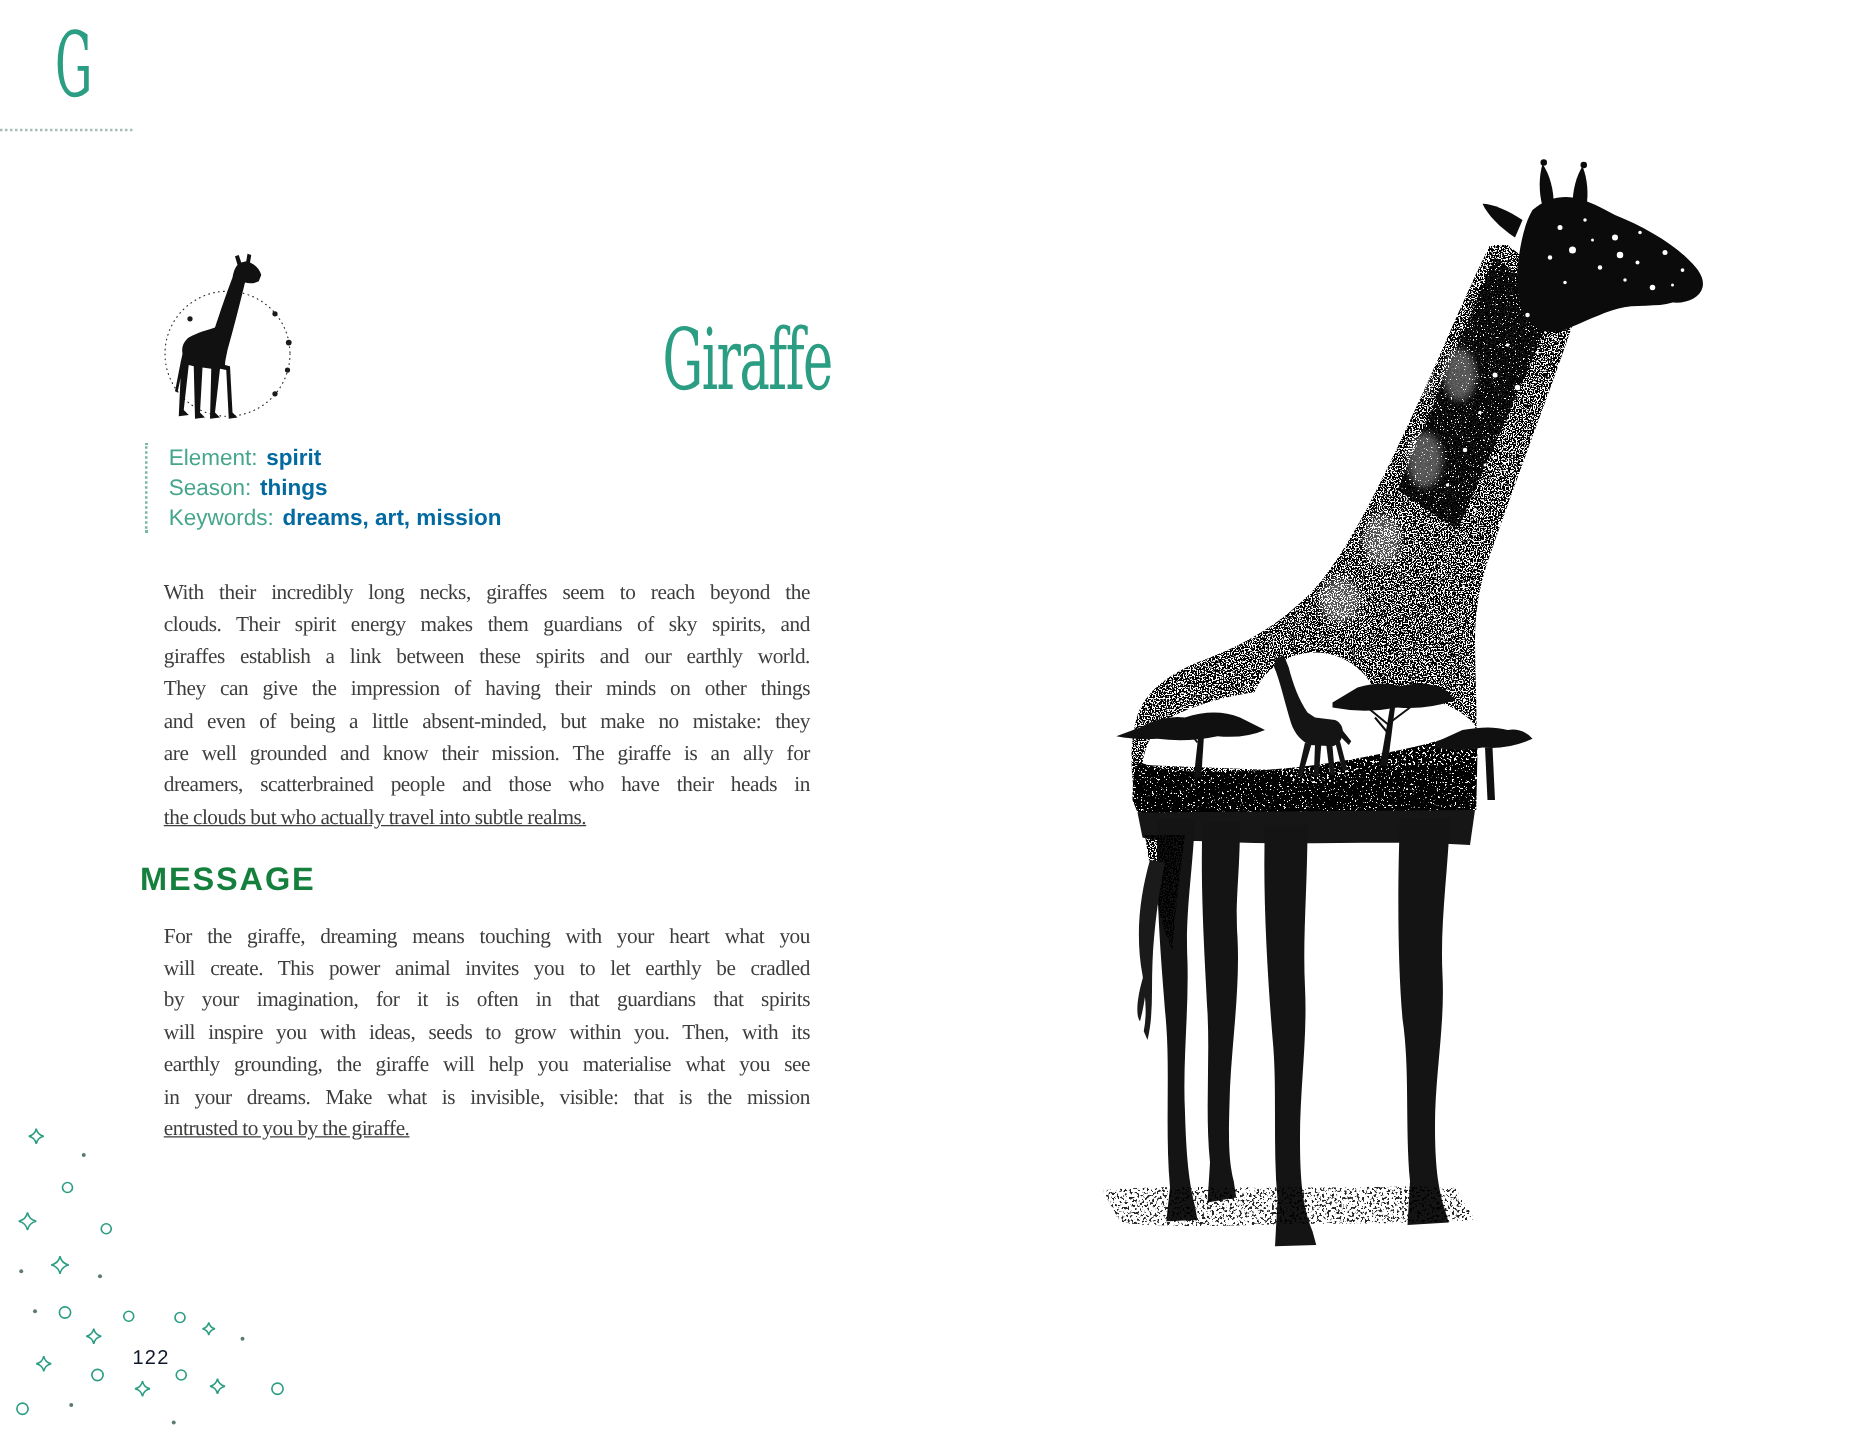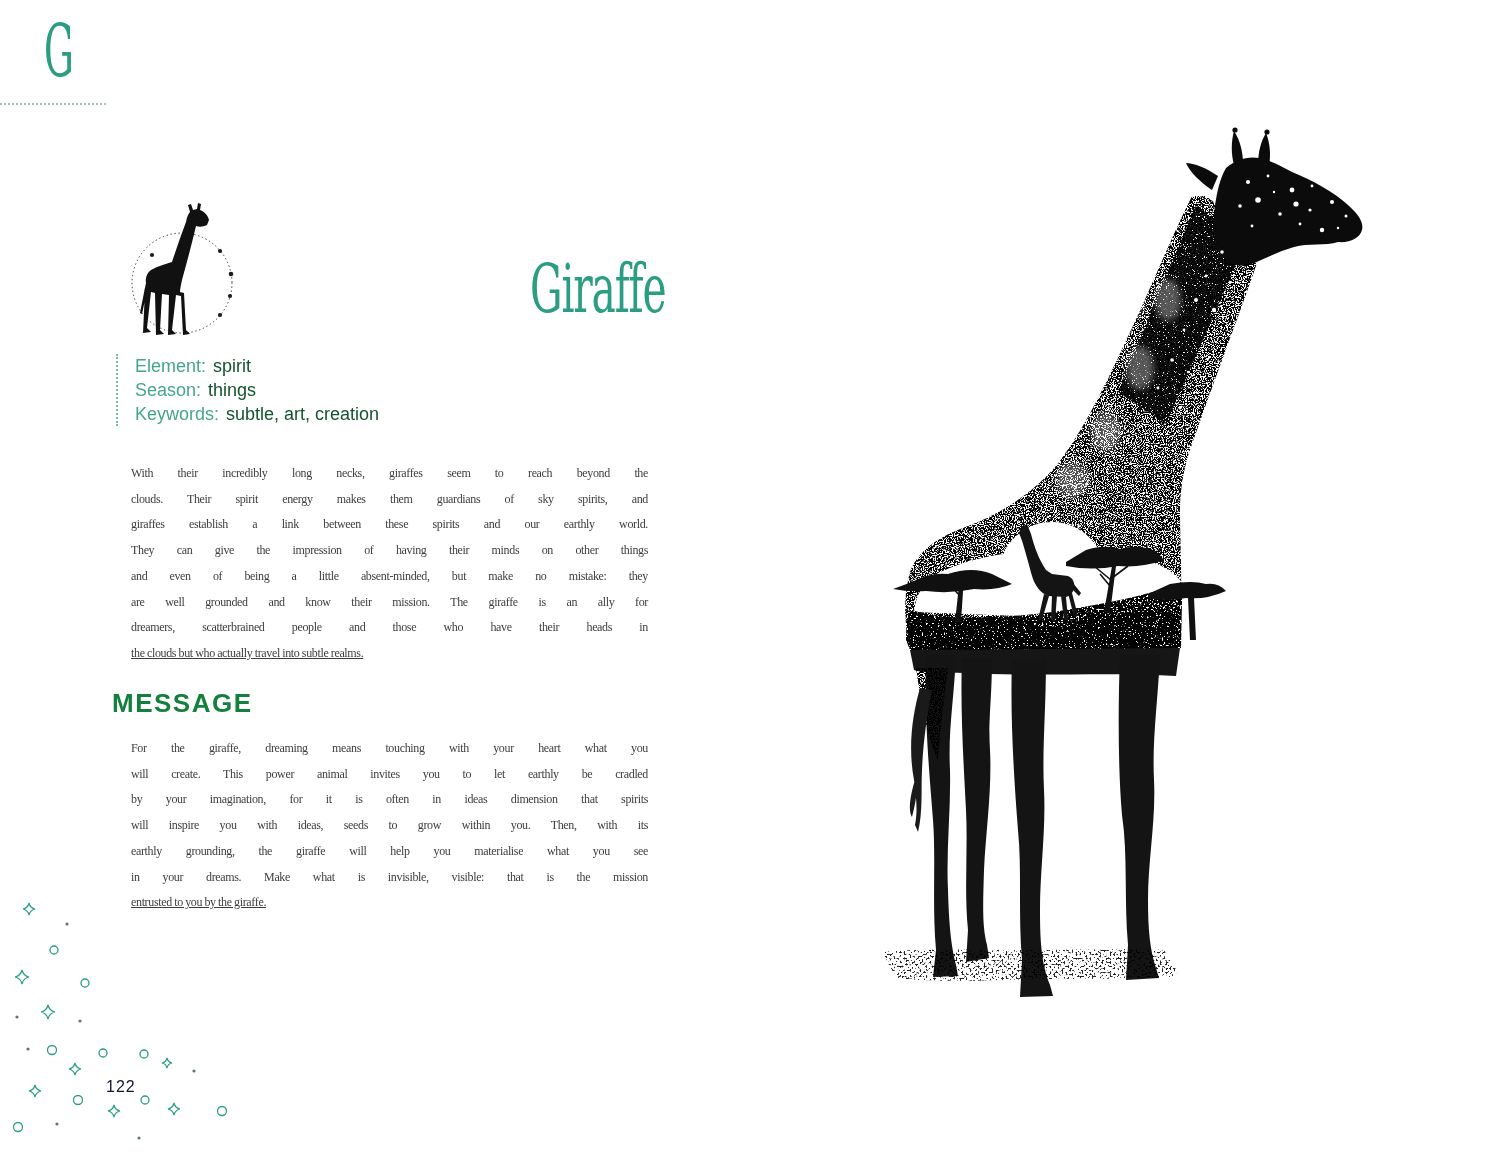--- a/index.html
+++ b/index.html
@@ -22,24 +22,24 @@
     position:absolute;left:500px;top:252px;width:150px;text-align:center;
     font-family:"DejaVu Serif",serif;font-size:68px;line-height:1.1;color:#2a9d82;
     transform:scaleX(.6);transform-origin:50% 0;letter-spacing:-2px;
   }
   .attr-block{
     position:absolute;left:116px;top:354px;padding-left:17px;
     border-left:2px dotted #79b8a5;
     font-family:"Liberation Sans",sans-serif;font-size:18px;line-height:24px;
   }
   .attr-label{color:#45a68c;margin-right:7px;text-align:right;}
-  .attr-value{color:#14532d;font-weight:400;}
+  .attr-value{color:#0369a1;font-weight:700;}
   .para{
     position:absolute;left:131px;width:517px;color:#3d3d3c;
-    font-size:12px;line-height:25.7px;letter-spacing:-.35px;word-spacing:-.3px;
+    font-size:17px;line-height:25.7px;letter-spacing:-.35px;word-spacing:-.3px;
   }
   .para-intro{top:461px;}
   .para-message{top:736px;}
   .jline{text-align:justify;text-align-last:justify;}
   .jline-last{text-align-last:left;text-decoration:underline;}
   .message-heading{
     position:absolute;left:112px;top:688px;
     font-family:"Liberation Sans",sans-serif;font-size:26px;font-weight:700;
     letter-spacing:1.5px;color:#15803d;
   }
@@ -84,39 +84,39 @@
            C 158,266 166,264 172,262
            C 176,250 181,235 186,222
            C 187,217 188,214 190,212 Z"></path>
 </svg>
 
 <div class="entry-title">Giraffe</div>
 
 <div class="attr-block">
     <div><span class="attr-label">Element:</span><span class="attr-value">spirit</span></div>
     <div><span class="attr-label">Season:</span><span class="attr-value">things</span></div>
-    <div><span class="attr-label">Keywords:</span><span class="attr-value">subtle, art, creation</span></div>
+    <div><span class="attr-label">Keywords:</span><span class="attr-value">dreams, art, mission</span></div>
   </div>
 
 <div class="para para-intro">
     <div class="jline">With their incredibly long necks, giraffes seem to reach beyond the</div>
     <div class="jline">clouds. Their spirit energy makes them guardians of sky spirits, and</div>
     <div class="jline">giraffes establish a link between these spirits and our earthly world.</div>
     <div class="jline">They can give the impression of having their minds on other things</div>
     <div class="jline">and even of being a little absent-minded, but make no mistake: they</div>
     <div class="jline">are well grounded and know their mission. The giraffe is an ally for</div>
     <div class="jline">dreamers, scatterbrained people and those who have their heads in</div>
     <div class="jline jline-last">the clouds but who actually travel into subtle realms.</div>
   </div>
 
 <div class="message-heading">MESSAGE</div>
 <div class="para para-message">
     <div class="jline">For the giraffe, dreaming means touching with your heart what you</div>
     <div class="jline">will create. This power animal invites you to let earthly be cradled</div>
-    <div class="jline">by your imagination, for it is often in ideas dimension that spirits</div>
+    <div class="jline">by your imagination, for it is often in that guardians that spirits</div>
     <div class="jline">will inspire you with ideas, seeds to grow within you. Then, with its</div>
     <div class="jline">earthly grounding, the giraffe will help you materialise what you see</div>
     <div class="jline">in your dreams. Make what is invisible, visible: that is the mission</div>
     <div class="jline jline-last">entrusted to you by the giraffe.</div>
   </div>
 
 <div class="page-number">122</div>
 
 <svg class="sparkles-svg" width="250" height="256" viewBox="0 895 250 256" xmlns="http://www.w3.org/2000/svg">
     <path d="M29,903 Q30.08,907.92 35,909 Q30.08,910.08 29,915 Q27.92,910.08 23,909 Q27.92,907.92 29,903Z" class="spark-star"></path>

